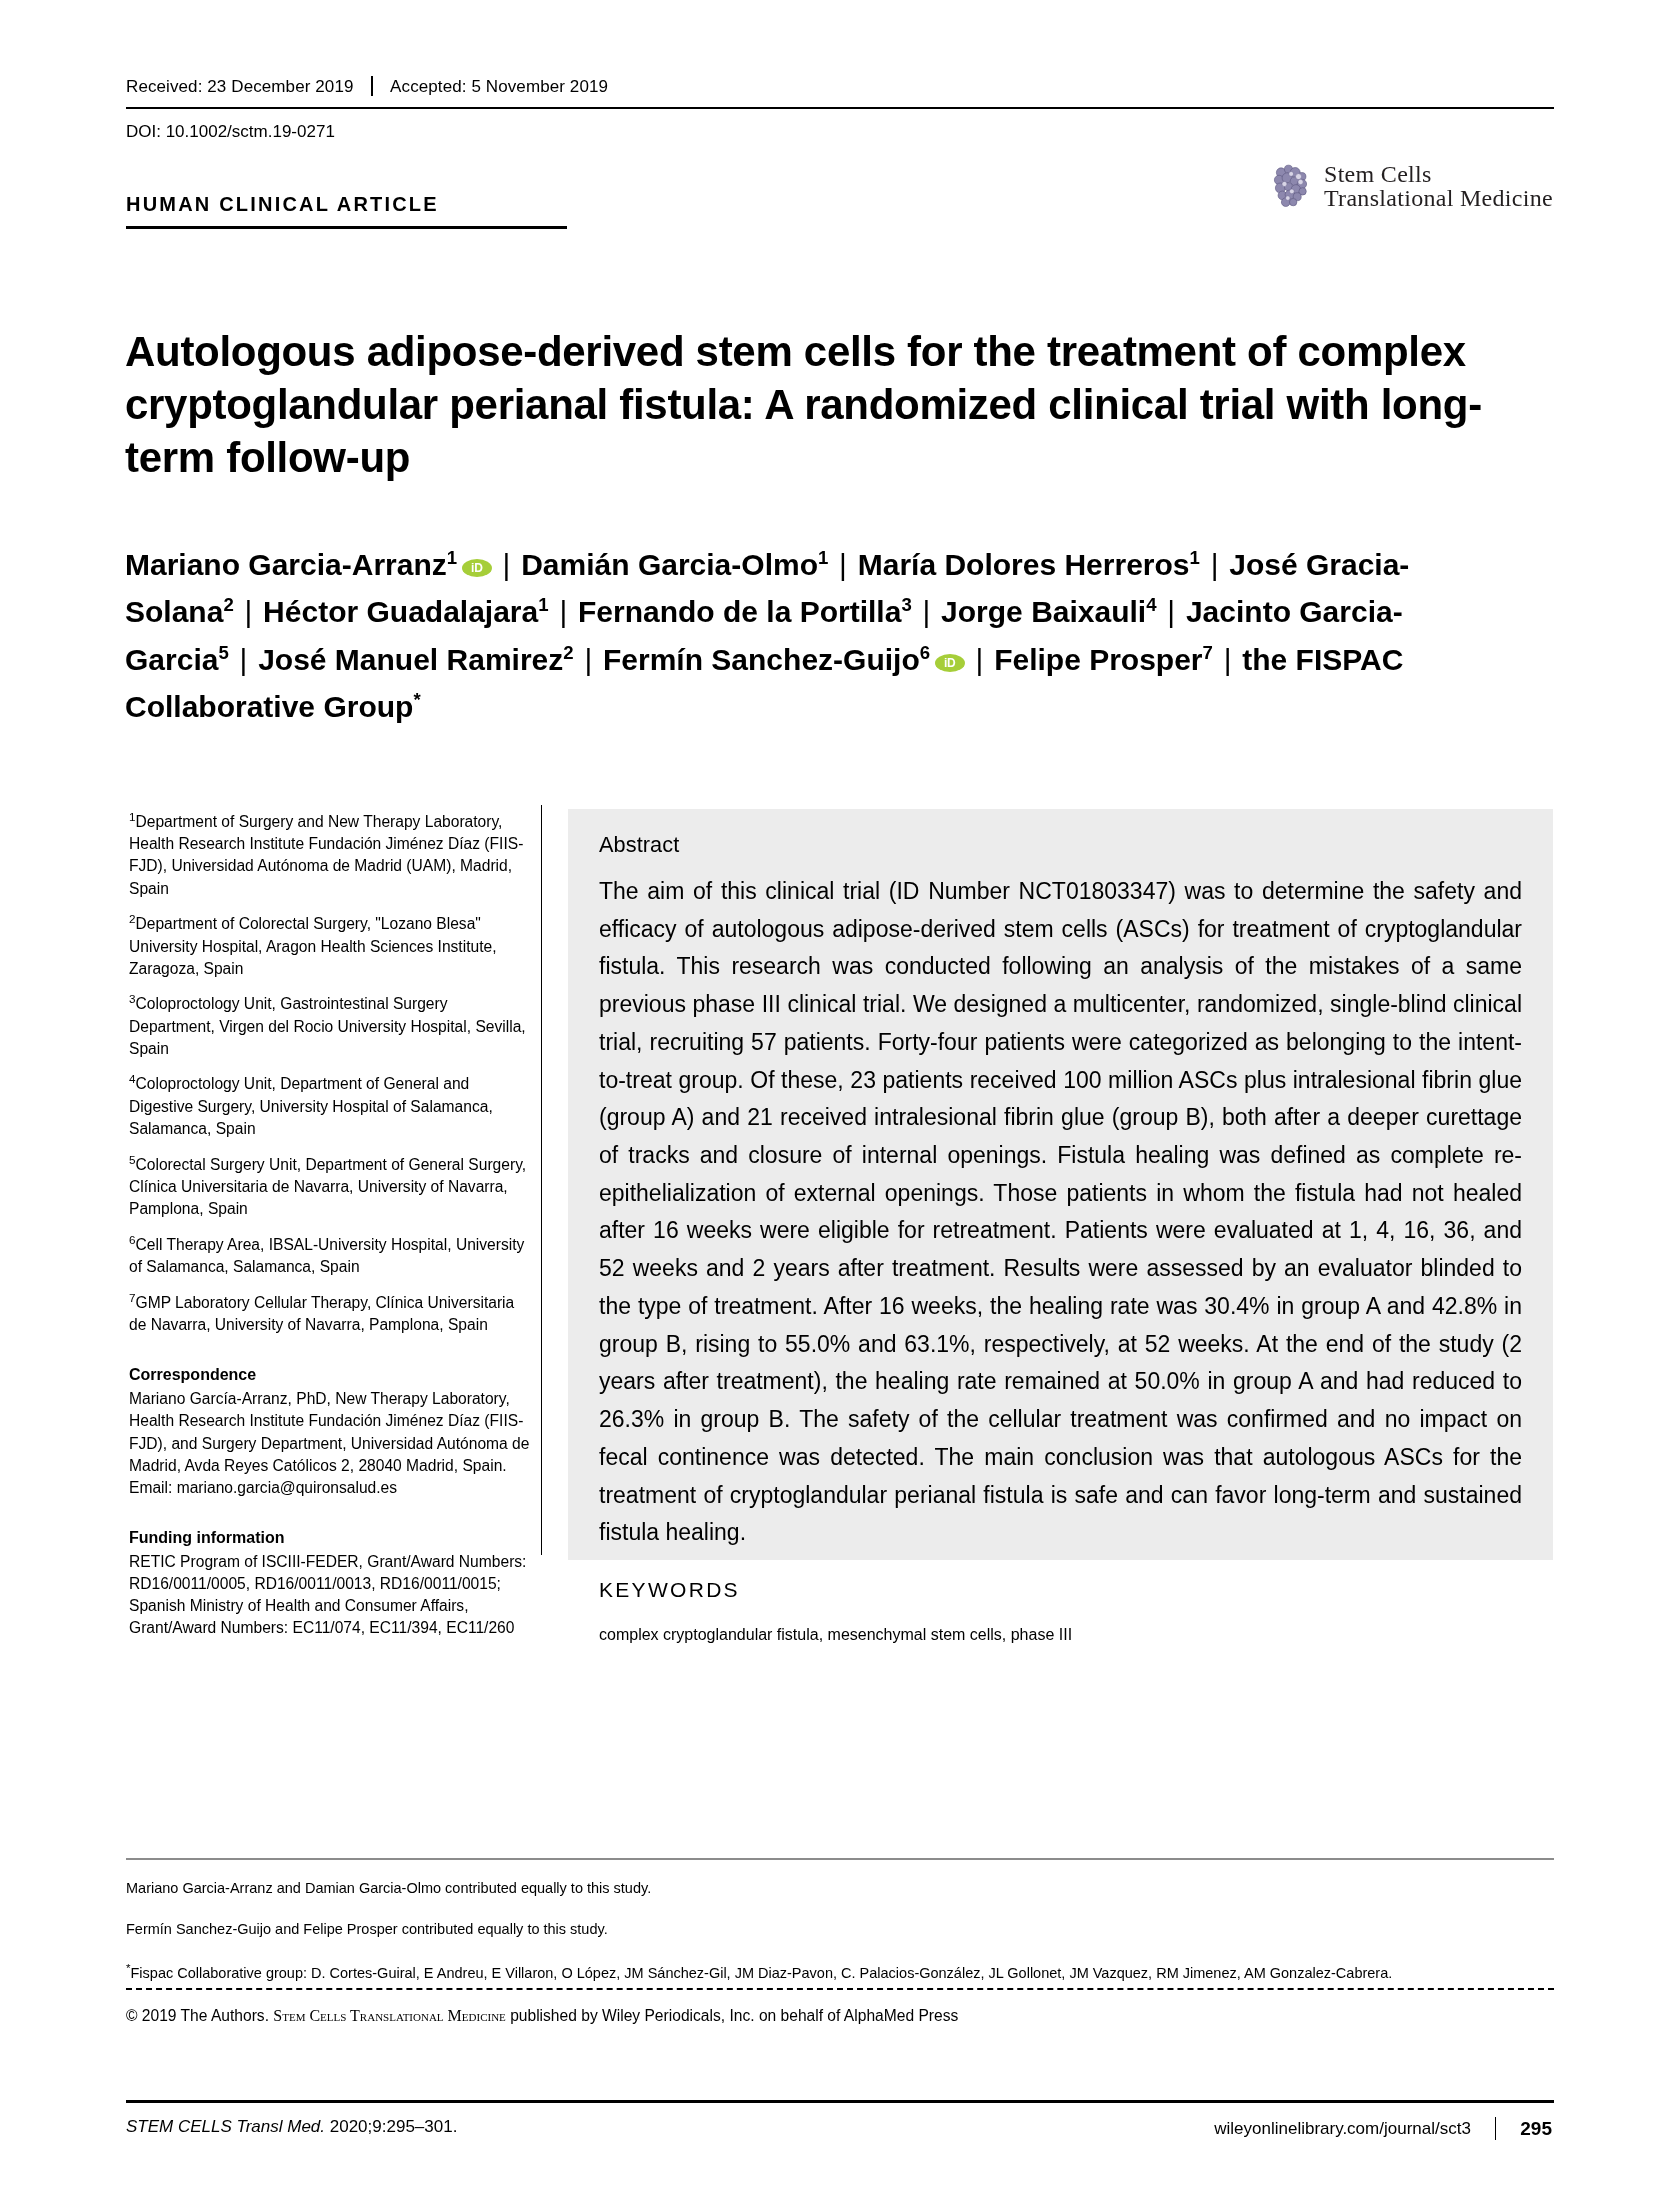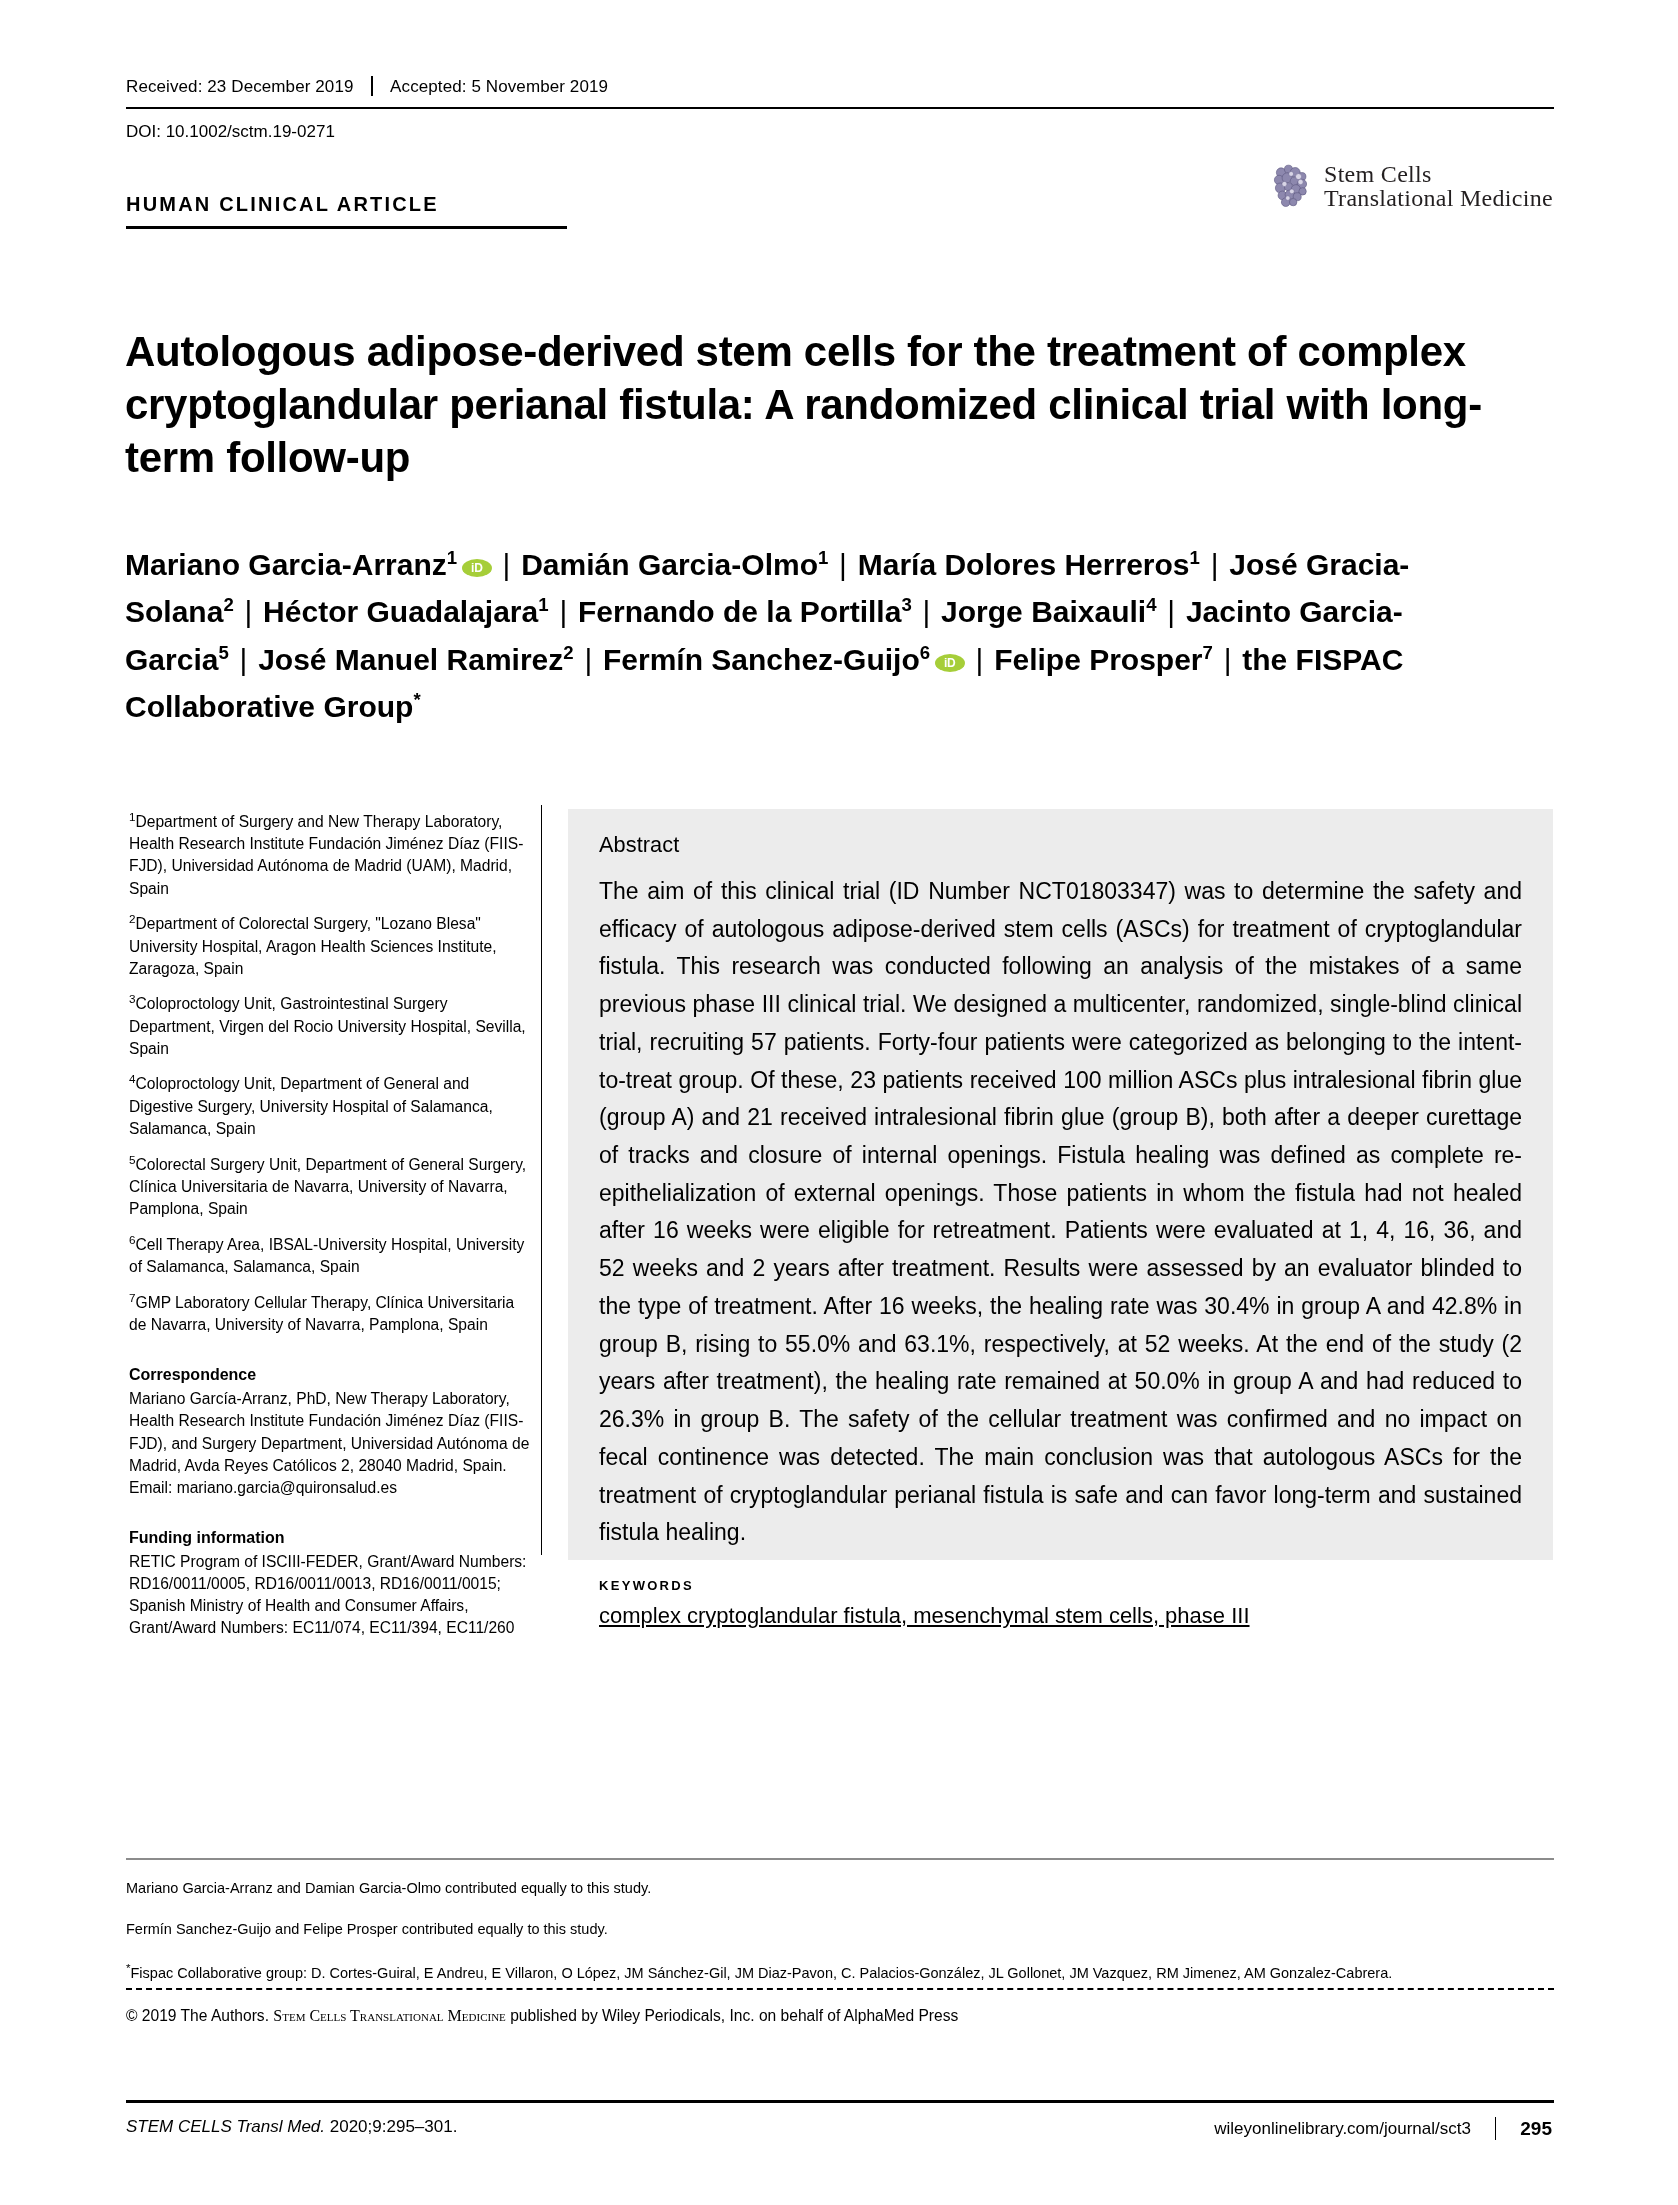--- a/index.html
+++ b/index.html
@@ -163,29 +163,28 @@
     font-size: 21.7px;
     margin-bottom: 15px;
     letter-spacing: 0.1px;
   }
   .abs-body {
     font-size: 23px;
     line-height: 1.64;
     text-align: justify;
   }
   .kw-head {
-    font-size: 13px;
-    font-weight: bold;
+    font-size: 21px;
+    font-weight: normal;
     letter-spacing: 2.3px;
     margin-top: 26px;
   }
   .kw-body {
-    font-size: 22px;
-    margin-top: 10px;
-    text-decoration: underline;
+    font-size: 16px;
+    margin-top: 24px;
   }
 
   
   .rule-foot {
     position: absolute;
     left: 126px; top: 1858px;
     width: 1428px; height: 2px;
     background: #8c8c8c;
   }
   .footnotes {

